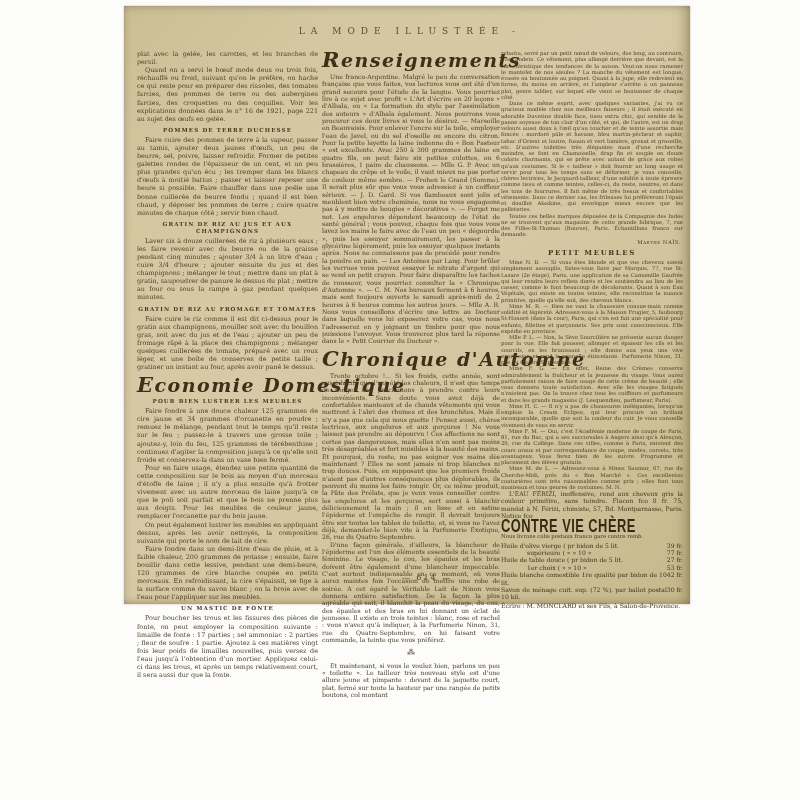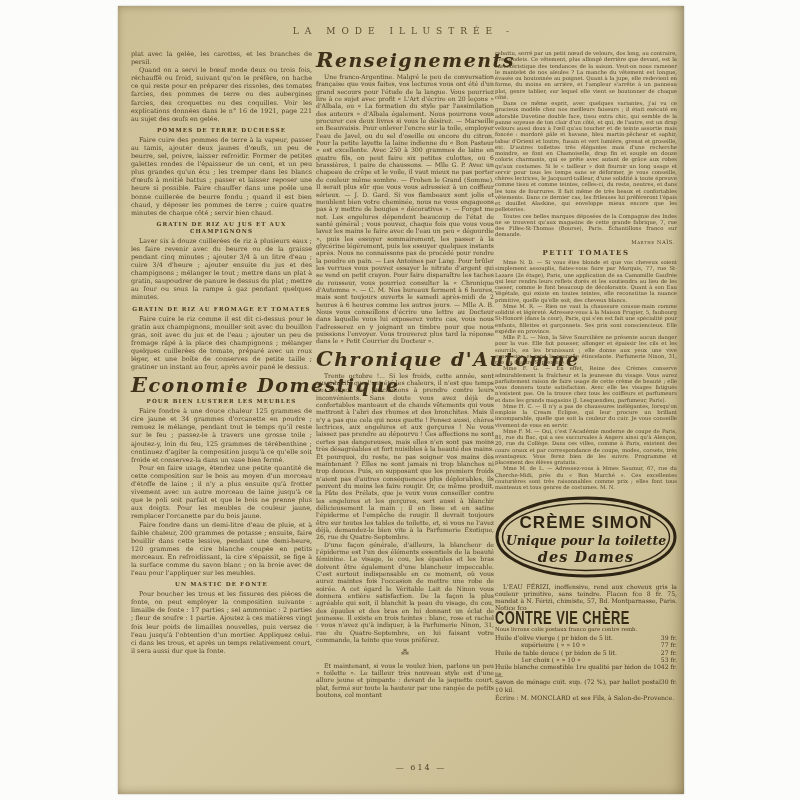--- a/index.html
+++ b/index.html
@@ -3,21 +3,21 @@
 <meta charset="utf-8">
 <style>
   html,body{margin:0;padding:0;}
   body{
     width:800px;height:800px;position:relative;overflow:hidden;
     background:#fcfcfa;
     font-family:"DejaVu Serif", serif;
   }
   
   .paper{
-    position:absolute;left:118px;top:6px;width:566px;height:788px;
+    position:absolute;left:124px;top:6px;width:566px;height:598px;
     background:linear-gradient(135deg,#cbbe94 0%,#d3c7a0 18%,#d6cba6 45%,#d0c49c 72%,#c6b88c 100%);
     box-shadow:
       inset -10px 0 14px -7px rgba(96,78,44,.5),
       inset 3px 0 8px -4px rgba(96,78,44,.35),
       inset 0 -6px 10px -6px rgba(96,78,44,.35),
       inset 0 5px 9px -6px rgba(96,78,44,.3),
       0 0 2px rgba(0,0,0,.25);
     color:#4c3d24;
   }
   .masthead{
@@ -89,20 +89,21 @@
       <h4 class="subhead">POMMES DE TERRE DUCHESSE</h4>
       <p>Faire cuire des pommes de terre à la vapeur, passer au tamis, ajouter deux jaunes d'œufs, un peu de beurre, sel, poivre, laisser refroidir. Former de petites galettes rondes de l'épaisseur de un cent, et un peu plus grandes qu'un écu ; les tremper dans les blancs d'œufs à moitié battus ; passer et laisser reposer une heure si possible. Faire chauffer dans une poêle une bonne cuillerée de beurre fondu ; quand il est bien chaud, y déposer les pommes de terre ; cuire quatre minutes de chaque côté ; servir bien chaud.</p>
       <h4 class="subhead">GRATIN DE RIZ AU JUS ET AUX CHAMPIGNONS</h4>
       <p>Laver six à douze cuillerées de riz à plusieurs eaux ; les faire revenir avec du beurre ou de la graisse pendant cinq minutes ; ajouter 3/4 à un litre d'eau ; cuire 3/4 d'heure ; ajouter ensuite du jus et des champignons ; mélanger le tout ; mettre dans un plat à gratin, saupoudrer de panure le dessus du plat ; mettre au four ou sous la rampe à gaz pendant quelques minutes.</p>
       <h4 class="subhead">GRATIN DE RIZ AU FROMAGE ET TOMATES</h4>
       <p>Faire cuire le riz comme il est dit ci-dessus pour le gratin aux champignons, mouiller soit avec du bouillon gras, soit avec du jus et de l'eau ; ajouter un peu de fromage râpé à la place des champignons ; mélanger quelques cuillerées de tomate, préparé avec un roux léger, et une boîte de conserves de petite taille ; gratiner un instant au four, après avoir pané le dessus.</p>
       <h2 class="display-heading">Economie Domestique</h2>
       <h4 class="subhead">POUR BIEN LUSTRER LES MEUBLES</h4>
       <p>Faire fondre à une douce chaleur 125 grammes de cire jaune et 34 grammes d'orcanette en poudre ; remuez le mélange, pendant tout le temps qu'il reste sur le feu ; passez-le à travers une grosse toile ; ajoutez-y, loin du feu, 125 grammes de térébenthine ; continuez d'agiter la composition jusqu'à ce qu'elle soit froide et conservez-la dans un vase bien fermé.</p>
       <p>Pour en faire usage, étendez une petite quantité de cette composition sur le bois au moyen d'un morceau d'étoffe de laine ; il n'y a plus ensuite qu'à frotter vivement avec un autre morceau de laine jusqu'à ce que le poli soit parfait et que le bois ne prenne plus aux doigts. Pour les meubles de couleur jaune, remplacer l'orcanette par du bois jaune.</p>
+      <p>On peut également lustrer les meubles en appliquant dessus, après les avoir nettoyés, la composition suivante qui porte le nom de lait de cire.</p>
       <p>Faire fondre dans un demi-litre d'eau de pluie, et à faible chaleur, 200 grammes de potasse ; ensuite, faire bouillir dans cette lessive, pendant une demi-heure, 120 grammes de cire blanche coupée en petits morceaux. En refroidissant, la cire s'épaissit, se fige à la surface comme du savon blanc ; on la broie avec de l'eau pour l'appliquer sur les meubles.</p>
       <h4 class="subhead">UN MASTIC DE FONTE</h4>
       <p>Pour boucher les trous et les fissures des pièces de fonte, on peut employer la composition suivante : limaille de fonte : 17 parties ; sel ammoniac : 2 parties ; fleur de soufre : 1 partie. Ajoutez à ces matières vingt fois leur poids de limailles nouvelles, puis versez de l'eau jusqu'à l'obtention d'un mortier. Appliquez celui-ci dans les trous, et après un temps relativement court, il sera aussi dur que la fonte.</p>
     </div>
 
   <div class="col col-mid">
       <h2 class="display-heading">Renseignements</h2>
       <p>Une franco-Argentine. Malgré le peu de conversation française que vous faites, vos lectures vous ont été d'un grand secours pour l'étude de la langue. Vous pourriez lire à ce sujet avec profit « L'Art d'écrire en 20 leçons » d'Albala, ou « La formation du style par l'assimilation des auteurs » d'Albala également. Nous pourrons vous procurer ces deux livres si vous le désirez. — Marseille en Beauvaisis. Pour enlever l'encre sur la toile, employer l'eau de Javel, ou du sel d'oseille ou encore du citron. Pour la petite layette la laine indienne du « Bon Pasteur » est excellente. Avec 250 à 300 grammes de laine en quatre fils, on peut faire six petites culottes, ou 6 brassières, 1 paire de chaussons. — Mlle G. P. Avec un chapeau de crêpe et le voile, il vaut mieux ne pas porter de couleur même sombre. — Frohen le Grand (Somme). Il serait plus sûr que vous vous adressiez à un coiffeur sérieux. — J. D. Gard. Si vos flambeaux sont jolis et meublent bien votre cheminée, nous ne vous engageons pas à y mettre de bougies « décoratives ». — Forget me not. Les engelures dépendent beaucoup de l'état de santé général ; vous pouvez, chaque fois que vous vous lavez les mains le faire avec de l'eau un peu « dégourdie », puis les essuyer sommairement, les passer à la glycérine légèrement, puis les essuyer quelques instants après. Nous ne connaissons pas de procédé pour rendre la poudre en pain. — Les Antoines par Lang. Pour brûler les verrues vous pouvez essayer le nitrate d'argent qui se vend en petit crayon. Pour faire disparaître les taches de rousseur, vous pourriez consulter la « Chronique d'Automne ». — C. M. Nos bureaux ferment à 6 heures, mais sont toujours ouverts le samedi après-midi de 2 heures à 6 heures comme les autres jours. — Mlle A. B. Nous vous conseillons d'écrire une lettre au Docteur dans laquelle vous lui exposerez votre cas, vous nous l'adresserez en y joignant un timbre pour que nous puissions l'envoyer. Vous trouverez plus tard la réponse dans le « Petit Courrier du Docteur ».</p>
       <h2 class="display-heading">Chronique d'Automne</h2>
       <p>Trente octobre !... Si les froids, cette année, sont aussi hâtifs que l'ont été les chaleurs, il n'est que temps de songer aux précautions à prendre contre leurs inconvénients. Sans doute vous avez déjà de confortables manteaux et de chauds vêtements qui vous mettront à l'abri des rhumes et des bronchites. Mais il n'y a pas que cela qui nous guette ! Pensez aussi, chères lectrices, aux engelures et aux gerçures ! Ne vous laissez pas prendre au dépourvu ! Ces affections ne sont certes pas dangereuses, mais elles n'en sont pas moins très désagréables et fort nuisibles à la beauté des mains. Et pourquoi, du reste, ne pas soigner vos mains dès maintenant ? Elles ne sont jamais ni trop blanches ni trop douces. Puis, en supposant que les premiers froids n'aient pas d'autres conséquences plus déplorables, ils peuvent du moins les faire rougir. Or, ce même produit, la Pâte des Prélats, que je veux vous conseiller contre les engelures et les gerçures, sert aussi à blanchir délicieusement la main ; il en lisse et en satine l'épiderme et l'empêche de rougir. Il devrait toujours être sur toutes les tables de toilette, et, si vous ne l'avez déjà, demandez-le bien vite à la Parfumerie Exotique, 26, rue du Quatre-Septembre.</p>
@@ -110,39 +111,30 @@
       <div class="asterism">⁂</div>
       <p>Et maintenant, si vous le voulez bien, parlons un peu « toilette ». Le tailleur très nouveau style est d'une allure jeune et pimpante : devant de la jaquette court, plat, fermé sur toute la hauteur par une rangée de petits boutons, col montant</p>
     </div>
 
   <div class="col col-right">
     <div>
         <p class="noindent">rebattu, serré par un petit nœud de velours, dos long, au contraire, avec godets. Ce vêtement, plus allongé derrière que devant, est la caractéristique des tendances de la saison. Veut-on nous ramener le mantelet de nos aïeules ? La manche du vêtement est longue, évasée ou boutonnée au poignet. Quant à la jupe, elle redevient en forme, du moins en arrière, et l'ampleur s'arrête à un panneau plat, genre tablier, sur lequel elle vient se boutonner de chaque côté.</p>
         <p>Dans ce même esprit, avec quelques variantes, j'ai vu ce gracieux modèle chez nos meilleurs faiseurs ; il était exécuté en adorable Duvetine double face, tissu extra chic, qui semble de la panne soyeuse de ton clair d'un côté, et qui, de l'autre, est un drap velours aussi doux à l'œil qu'au toucher et de teinte assortie mais foncée : mordoré pâle et havane, bleu martin-pêcheur et saphir, tabac d'Orient et loutre, fusain et vert lumière, grenat et groseille, etc. D'autres toilettes très élégantes mais d'une recherche moindre, se font en Chamoiselle, drap fin et souple en douze coloris charmants, qui se prête avec autant de grâce aux robes qu'aux costumes. Si le « tailleur » doit fournir un long usage et servir pour tous les temps sans se déformer, je vous conseille, chères lectrices, le Jacquard-tailleur, d'une solidité à toute épreuve comme tissu et comme teintes, celles-ci, du reste, neutres, et dans les tons de fourrures. Il fait même de très beaux et confortables vêtements. Dans ce dernier cas, les frileuses lui préféreront l'épais et douillet Alaskine, qui enveloppe mieux encore que les pelleteries.</p>
         <p>Toutes ces belles marques déposées de la Compagnie des Indes ne se trouvent qu'aux magasins de cette grande fabrique, 7, rue des Filles-St-Thomas (Bourse), Paris. Échantillons franco sur demande.</p>
         <div class="signature">Marthe NAÏS.</div>
-        <h4 class="courrier-head">PETIT TOMATES</h4>
+        <h4 class="courrier-head">PETIT MEUBLES</h4>
         <p>Mme N. D. — Si vous êtes blonde et que vos cheveux soient simplement assouplis, faites-vous faire par Marquis, 77, rue St-Lazare (2e étage), Paris, une application de sa Camomille Gaufrée qui leur rendra leurs reflets dorés et les soutiendra au lieu de les casser, comme le font beaucoup de décolorants. Quant à son Eau Végétale, qui existe en toutes teintes, elle reconstitue la nuance primitive, quelle qu'elle soit, des cheveux blancs.</p>
         <p>Mme M. R. — Rien ne vaut la chaussure cousue-main comme solidité et légèreté. Adressez-vous à la Maison Frugier, 5, faubourg St-Honoré (dans la cour), Paris, qui s'en est fait une spécialité pour enfants, fillettes et garçonnets. Ses prix sont consciencieux. Elle expédie en province.</p>
         <p>Mlle P. L. — Non, la Sève Sourcilière ne présente aucun danger pour la vue. Elle fait pousser, allonger et épaissir les cils et les sourcils, en les brunissant ; elle donne aux yeux une vive expression et rend la prunelle étincelante. Parfumerie Ninon, 31, rue du Quatre-Septembre.</p>
         <p>Mme F. G. — En effet, Reine des Crèmes conserve admirablement la fraîcheur et la jeunesse du visage. Vous aurez parfaitement raison de faire usage de cette crème de beauté ; elle vous donnera toute satisfaction. Avec elle les visages fatigués n'existent pas. On la trouve chez tous les coiffeurs et parfumeurs et dans les grands magasins (J. Lesquendieu, parfumeur, Paris).</p>
         <p>Mme H. C. — Il n'y a pas de chaussures inélégantes, lorsqu'on emploie la Cream Eclipse, qui leur procure un brillant incomparable, quelle que soit la couleur du cuir. Je vous conseille vivement de vous en servir.</p>
         <p>Mme F. M. — Oui, c'est l'Académie moderne de coupe de Paris, 81, rue du Bac, qui a ses succursales à Angers ainsi qu'à Alençon, 20, rue du Collège. Dans ces villes, comme à Paris, existent des cours oraux et par correspondance de coupe, modes, corsets, très avantageux. Vous ferez bien de les suivre. Programme et placement des élèves gratuits.</p>
         <p>Mme M. de L. — Adressez-vous à Mmes Saumur, 67, rue du Cherche-Midi, près du « Bon Marché ». Ces excellentes couturières sont très raisonnables comme prix ; elles font tous manteaux et tous genres de costumes.   M. N.</p>
       </div>
 
-    <div class="ad-simon">
-      <svg width="182" height="82" viewBox="0 0 182 82">
-        <ellipse cx="91" cy="41" rx="89" ry="39" fill="none" stroke="#2e2414" stroke-width="3"></ellipse>
-        <ellipse cx="91" cy="41" rx="83.5" ry="33.5" fill="none" stroke="#2e2414" stroke-width="1.4"></ellipse>
-        <text x="91" y="32" text-anchor="middle" font-family="Liberation Sans, sans-serif" font-weight="bold" font-size="17" letter-spacing="1" fill="#2e2414">CRÈME SIMON</text>
-        <text x="91" y="49" text-anchor="middle" font-family="DejaVu Serif, serif" font-style="italic" font-weight="bold" font-size="12.5" fill="#2e2414">Unique pour la toilette</text>
-        <text x="91" y="66" text-anchor="middle" font-family="DejaVu Serif, serif" font-style="italic" font-weight="bold" font-size="14.5" letter-spacing="1" fill="#2e2414">des Dames</text>
-      </svg>
-    </div>
 
     <p class="ad-ferizi">L'EAU FÉRIZI, inoffensive, rend aux cheveux gris la couleur primitive, sans teindre. Flacon fco 8 fr. 75, mandat à N. Férizi, chimiste, 57, Bd. Montparnasse, Paris. Notice fco</p>
 
     <div class="ad-monclard">
       <div class="cvc-head-row">
         <div class="cvc-title">CONTRE VIE CHÈRE</div>
         <div class="cvc-note">Nous livrons colis postaux franco gare contre remb.</div>
       </div>
       <div class="price-list">
           <div class="price-row">

